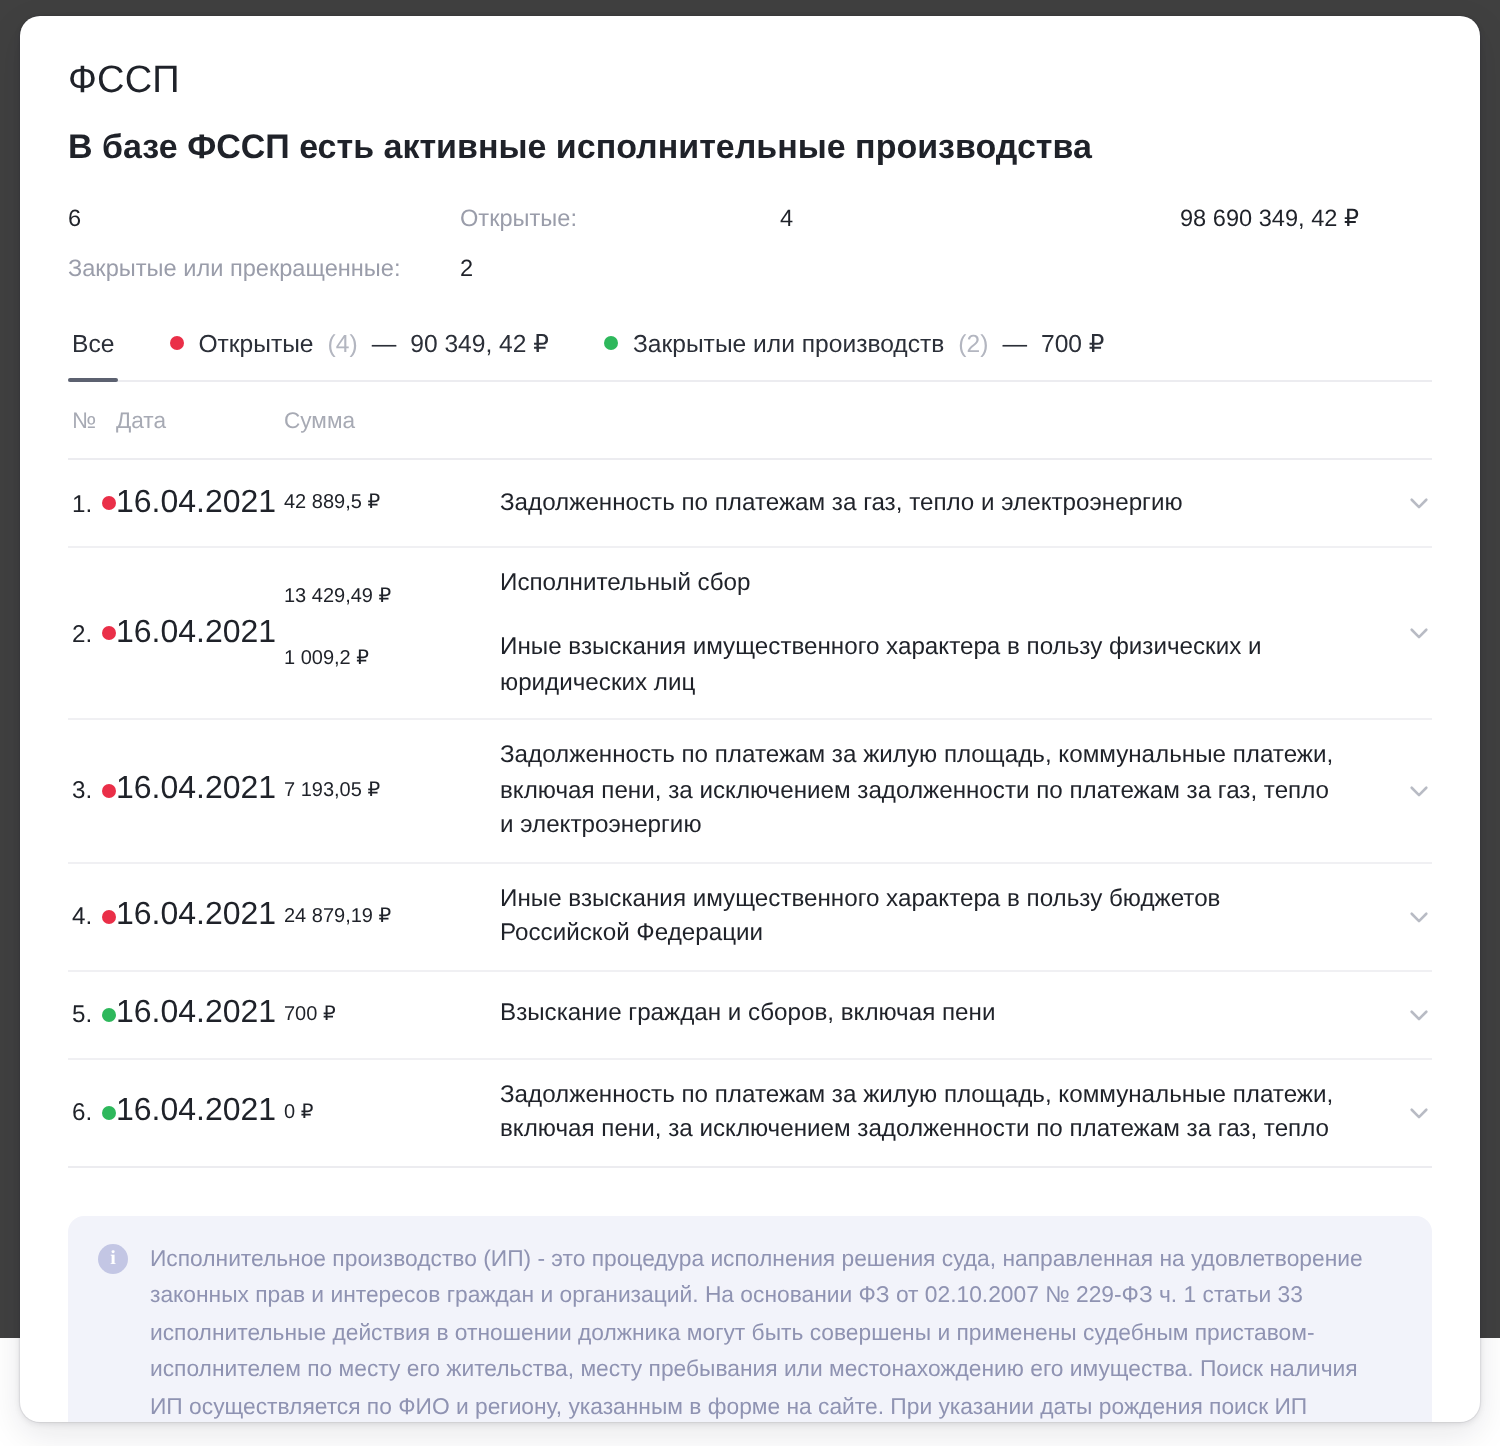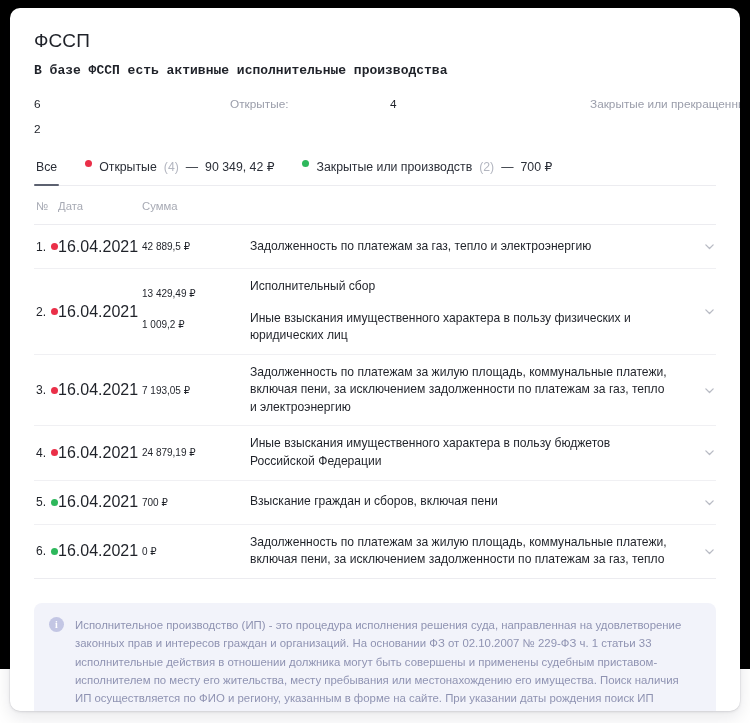--- a/index.html
+++ b/index.html
@@ -14,21 +14,21 @@
     -webkit-font-smoothing: antialiased;
     overflow: hidden;
   }
 
   .page {
     position: relative;
     width: 750px;
     height: 669px;
     box-sizing: border-box;
     padding: 8px 10px 12px 10px;
-    background: #000000;
+    background: #404040;
   }
 
   .card {
     position: relative;
     width: 730px;
     height: 703px;
     box-sizing: border-box;
     background: #ffffff;
     border-radius: 10px;
     box-shadow: 0 1px 3px rgba(16,24,40,0.10),
@@ -41,26 +41,25 @@
   
   .title {
     font-size: 19px;
     font-weight: 400;
     color: #1f2229;
     letter-spacing: 0.1px;
     margin: 0 0 10px 0;
     line-height: 1.2;
   }
   .subtitle {
-    font-size: 13px;
+    font-size: 17px;
     font-weight: 700;
     color: #1f2229;
     margin: 0 0 16px 0;
     line-height: 1.3;
-    font-family: Liberation Mono, monospace;
   }
 
   
   .summary {
     display: grid;
     grid-template-columns: 196px 160px 200px 90px;
     row-gap: 9px;
     margin-bottom: 18px;
   }
   .sum-label {
@@ -81,20 +80,21 @@
     display: flex;
     align-items: center;
     gap: 24px;
     border-bottom: 1px solid #ececf0;
     padding-bottom: 0;
     margin-bottom: 0;
   }
   .tab {
     position: relative;
     display: flex;
+    align-items: center;
     gap: 7px;
     font-size: 12.3px;
     color: #2b2f38;
     padding: 4px 2px 11px 2px;
     cursor: pointer;
     white-space: nowrap;
   }
   .tab.active::after {
     content: "";
     position: absolute;
@@ -242,20 +242,21 @@
   <div class="card">
 
     <h1 class="title">ФССП</h1>
     <div class="subtitle">В базе ФССП есть активные исполнительные производства</div>
 
     <div class="summary">
       <div class="sum-value">6</div>
       <div class="sum-label">Открытые:</div>
       <div class="sum-value">4</div>
 
+      <div class="sum-value">98 690 349, 42 ₽</div>
       <div class="sum-label">Закрытые или прекращенные:</div>
       <div class="sum-value">2</div>
     </div>
 
     <div class="tabs">
       <div class="tab active">
         <span>Все</span>
       </div>
       <div class="tab">
         <span class="dot red"></span>

